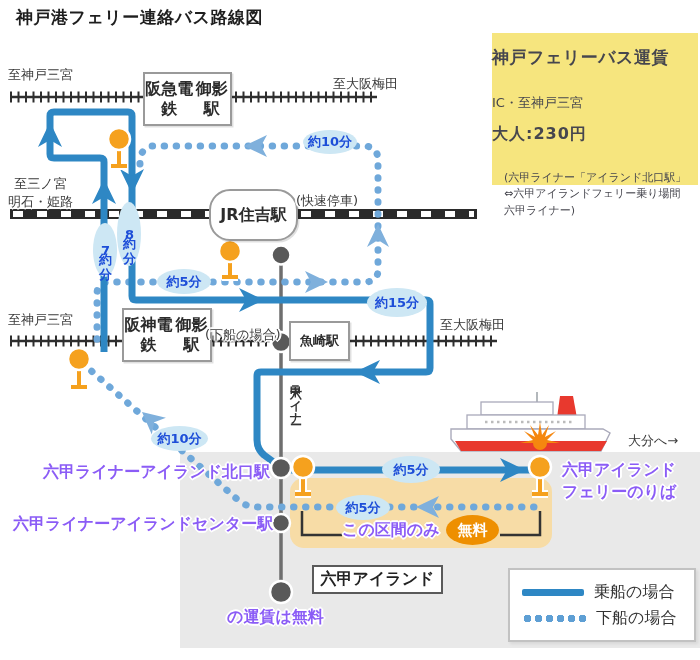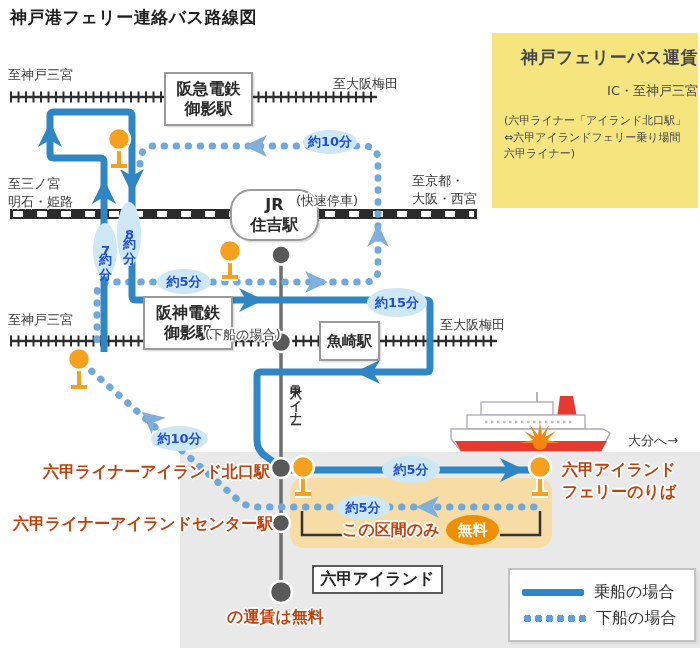--- a/index.html
+++ b/index.html
@@ -4,34 +4,34 @@
 <style>
   html,body{margin:0;padding:0;background:#fff;}
   .canvas{position:relative;width:700px;height:660px;background:#fff;overflow:hidden;
     font-family:"DejaVu Sans","Liberation Sans",sans-serif;color:#333;}
   svg{position:absolute;left:0;top:0;}
   .dotted{fill:none;stroke:#6FA8DA;stroke-width:7;stroke-dasharray:0.5 11.5;stroke-linecap:round;}
   .solid{fill:none;stroke:#2E87C4;stroke-width:7;stroke-linejoin:round;}
   .bracket{fill:none;stroke:#333;stroke-width:2.5;}
   .label{position:absolute;font-size:13px;color:#3a3a3a;white-space:nowrap;line-height:1.35;
     text-shadow:-1px -1px 0 #fff,1px -1px 0 #fff,-1px 1px 0 #fff,1px 1px 0 #fff,-2px 0 0 #fff,2px 0 0 #fff,0 -2px 0 #fff,0 2px 0 #fff;}
-  .big{font-size:16px;font-weight:bold;color:#c2410c;}
-  .title{position:absolute;left:10px;top:6px;font-size:17px;font-weight:bold;color:#1e1e1e;letter-spacing:.5px;}
-  .station-box{position:absolute;background:#fff;border:2px solid #9a9a9a;display:flex;flex-direction:column;
+  .big{font-size:16px;font-weight:bold;color:#8b5cf6;}
+  .title{position:absolute;left:16px;top:6px;font-size:17px;font-weight:bold;color:#1e1e1e;letter-spacing:.5px;}
+  .station-box{position:absolute;background:#fff;border:2px solid #9a9a9a;display:flex;
     align-items:center;justify-content:center;font-weight:bold;color:#2b2b2b;text-align:center;
-    font-size:16px;line-height:1.25;box-shadow:1.5px 1.5px 0 rgba(0,0,0,.12);margin-left:21px;}
+    font-size:16px;line-height:1.25;box-shadow:1.5px 1.5px 0 rgba(0,0,0,.12);}
   .pill{position:absolute;background:#CDE7F4;border-radius:50%;display:flex;align-items:center;justify-content:center;
     font-weight:bold;font-size:13px;color:#1d4ed8;white-space:nowrap;}
   .pill-v{writing-mode:vertical-rl;text-orientation:upright;}
   .v-label{position:absolute;writing-mode:vertical-rl;text-orientation:upright;font-size:12px;font-weight:bold;color:#333;
     text-shadow:-1px -1px 0 #fff,1px -1px 0 #fff,-1px 1px 0 #fff,1px 1px 0 #fff;}
   .badge{position:absolute;background:#EE8F00;color:#fff;font-weight:bold;font-size:15px;border-radius:50%;
     display:flex;align-items:center;justify-content:center;}
-  .fare{position:absolute;left:492px;top:33px;width:206px;height:175px;background:#F6E57E;color:#46464e;
-    display:flex;flex-direction:column;align-items:flex-end;box-sizing:border-box;padding-top:13px;}
+  .fare{position:absolute;left:492px;top:33px;width:206px;height:152px;background:#F6E57E;color:#46464e;
+    display:flex;flex-direction:column;align-items:flex-start;box-sizing:border-box;padding-top:13px;gap:12px;}
   .fare .f-title{font-size:17px;font-weight:bold;letter-spacing:.5px;}
   .fare .f-pay{font-size:13px;margin-top:13px;}
   .fare .f-price{font-size:16px;font-weight:bold;line-height:1.3;letter-spacing:1px;}
   .fare .f-note{font-size:11px;line-height:1.5;margin-top:13px;align-self:flex-start;padding:0 0 0 12px;}
   .legend{position:absolute;left:508px;top:568px;width:188px;height:74px;background:#fff;border:2px solid #c2c2c2;
     box-sizing:border-box;display:flex;flex-direction:column;justify-content:center;gap:5px;padding-left:12px;
     box-shadow:2px 2px 3px rgba(0,0,0,.08);}
   .legend-row{display:flex;align-items:center;gap:10px;}
   .legend-row .txt{font-size:16px;color:#333;}
   .sample-solid{width:62px;height:7px;background:#2E87C4;border-radius:2px;}
@@ -142,52 +142,49 @@
         <circle r="7" fill="#F5870F"></circle>
       </g>
     </g>
   </svg>
 
   <div class="title">神戸港フェリー連絡バス路線図</div>
 
   <div class="fare">
     <div class="f-title">神戸フェリーバス運賃</div>
     <div class="f-pay">IC・至神戸三宮</div>
+    <div class="f-price">大人:230円</div>
     <div class="f-note">
       <span>(六甲ライナー「アイランド北口駅」</span><br>
       <span>⇔六甲アイランドフェリー乗り場間</span><br>
       <span>六甲ライナー)</span>
     </div>
   </div>
 
   <div class="station-box" style="left:143px;top:72px;width:85px;height:50px;">
     <span>阪急電鉄</span>
     <span>御影駅</span>
   </div>
   <div class="station-box" style="left:209px;top:189px;width:85px;height:48px;border-radius:21px;">
     <span>JR</span>
     <span>住吉駅</span>
   </div>
-  <div class="station-box" style="left:122px;top:296px;width:86px;height:50px;font-family:Liberation Serif, serif;">
+  <div class="station-box" style="left:122px;top:308px;width:86px;height:50px;font-family:Liberation Serif, serif;">
     <span>阪神電鉄</span>
     <span>御影駅</span>
   </div>
-  <div class="station-box" style="left:298px;top:321px;width:57px;height:36px;font-size:15px;">
+  <div class="station-box" style="left:289px;top:321px;width:57px;height:36px;font-size:13px;">
     <span>魚崎駅</span>
   </div>
 
   <div class="label" style="left:8px;top:66px;">至神戸三宮</div>
   <div class="label" style="left:333px;top:75px;">至大阪梅田</div>
-  <div class="label" style="left:8px;top:175px;">
+  <div class="label" style="left:8px;top:175px;text-align:center;">
     <span>至三ノ宮</span><br>
     <span>明石・姫路</span>
-  </div>
-  <div class="label" style="left:412px;top:172px;">
-    <span>至京都・</span><br>
-    <span>大阪・西宮</span>
   </div>
   <div class="label" style="left:8px;top:311px;">至神戸三宮</div>
   <div class="label" style="left:440px;top:316px;">至大阪梅田</div>
   <div class="label" style="left:296px;top:192px;">(快速停車)</div>
   <div class="label" style="left:205px;top:326px;">(下船の場合)</div>
   <div class="label" style="left:628px;top:432px;">大分へ→</div>
 
   <div class="v-label" style="left:287px;top:377px;height:82px;">六甲ライナー</div>
 
   <div class="label big" style="left:43px;top:461px;">六甲ライナーアイランド北口駅</div>

